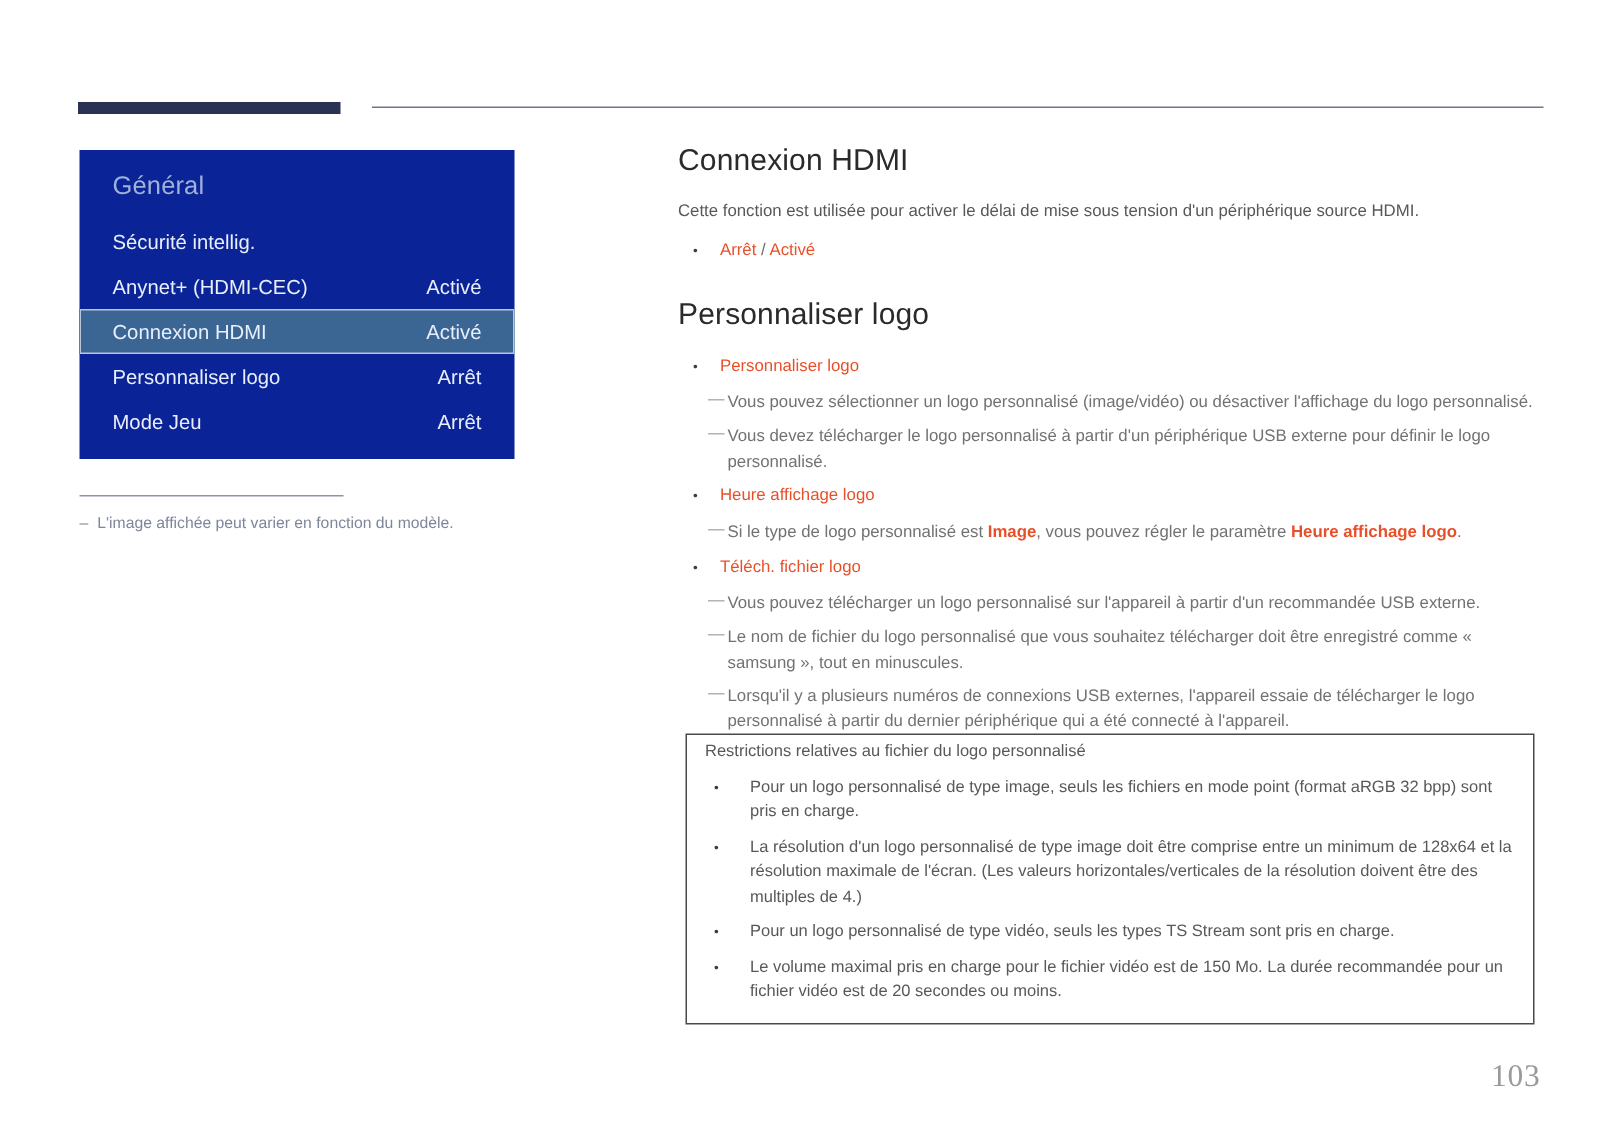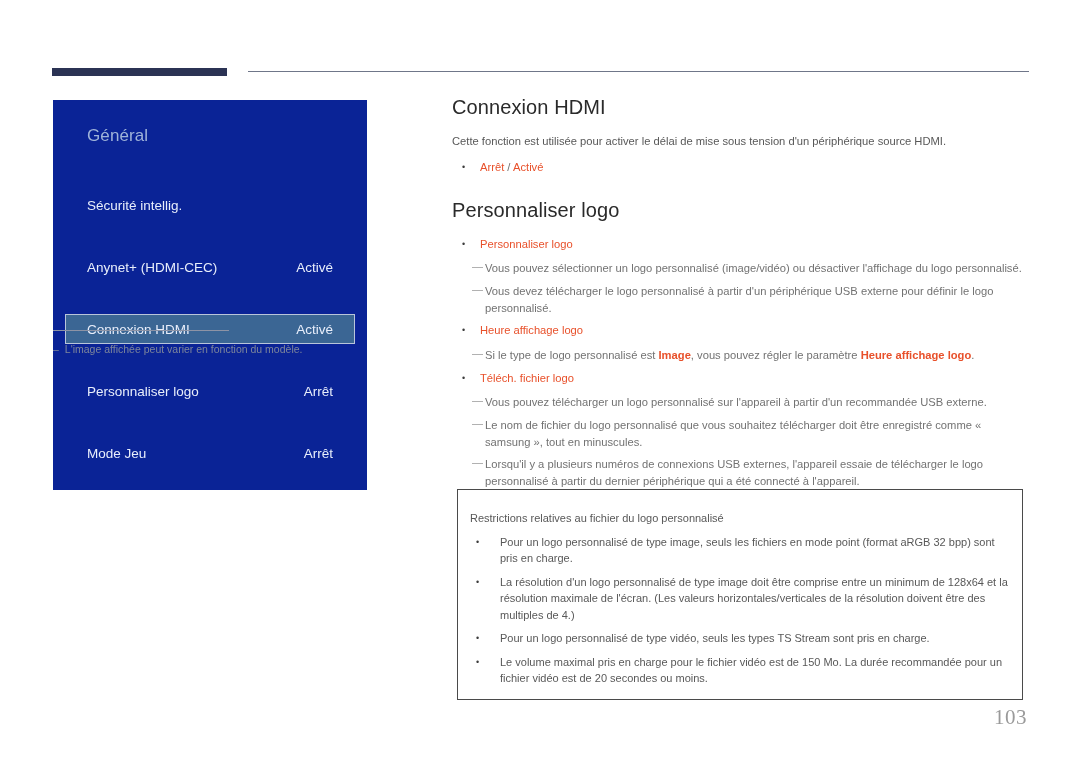--- a/index.html
+++ b/index.html
@@ -41,37 +41,36 @@
     background: #6f7689;
   }
 
   
   #osd-panel {
     position: absolute;
     left: 53px;
     top: 100px;
     width: 290px;
     background: #0a2396;
-    padding: 12px;
+    padding: 0;
   }
   .osd-title {
     color: #9fb3d9;
     font-size: 17px;
     padding: 14px 22px 12px 22px;
     letter-spacing: .1px;
   }
   .osd-row {
     display: flex;
     justify-content: space-between;
     align-items: center;
     color: #e8eefb;
     font-size: 13.5px;
     padding: 8px 22px;
     height: 14px;
-    margin-top: 32px;
   }
   .osd-row.selected {
     background: #3b6694;
     box-shadow: 0 0 0 1px #b9c5da inset;
   }
   .osd-row .osd-label { white-space: nowrap; }
   .osd-row .osd-value { white-space: nowrap; }
   .osd-pad-bottom { height: 10px; }
 
   
@@ -157,21 +156,21 @@
   .em-red { color: #e8502a; font-weight: bold; }
 
   
   #restrict-box {
     position: absolute;
     left: 457px;
     top: 489px;
     width: 566px;
     border: 1px solid #4a4a4a;
     box-sizing: border-box;
-    padding: 20px 14px 12px 10px;
+    padding: 3px 14px 12px 10px;
   }
   #restrict-box .rb-title {
     font-size: 11px;
     color: #585858;
     margin: 0 0 7px 2px;
     line-height: 1.5;
   }
   .rb-row {
     display: flex;
     font-size: 11px;

